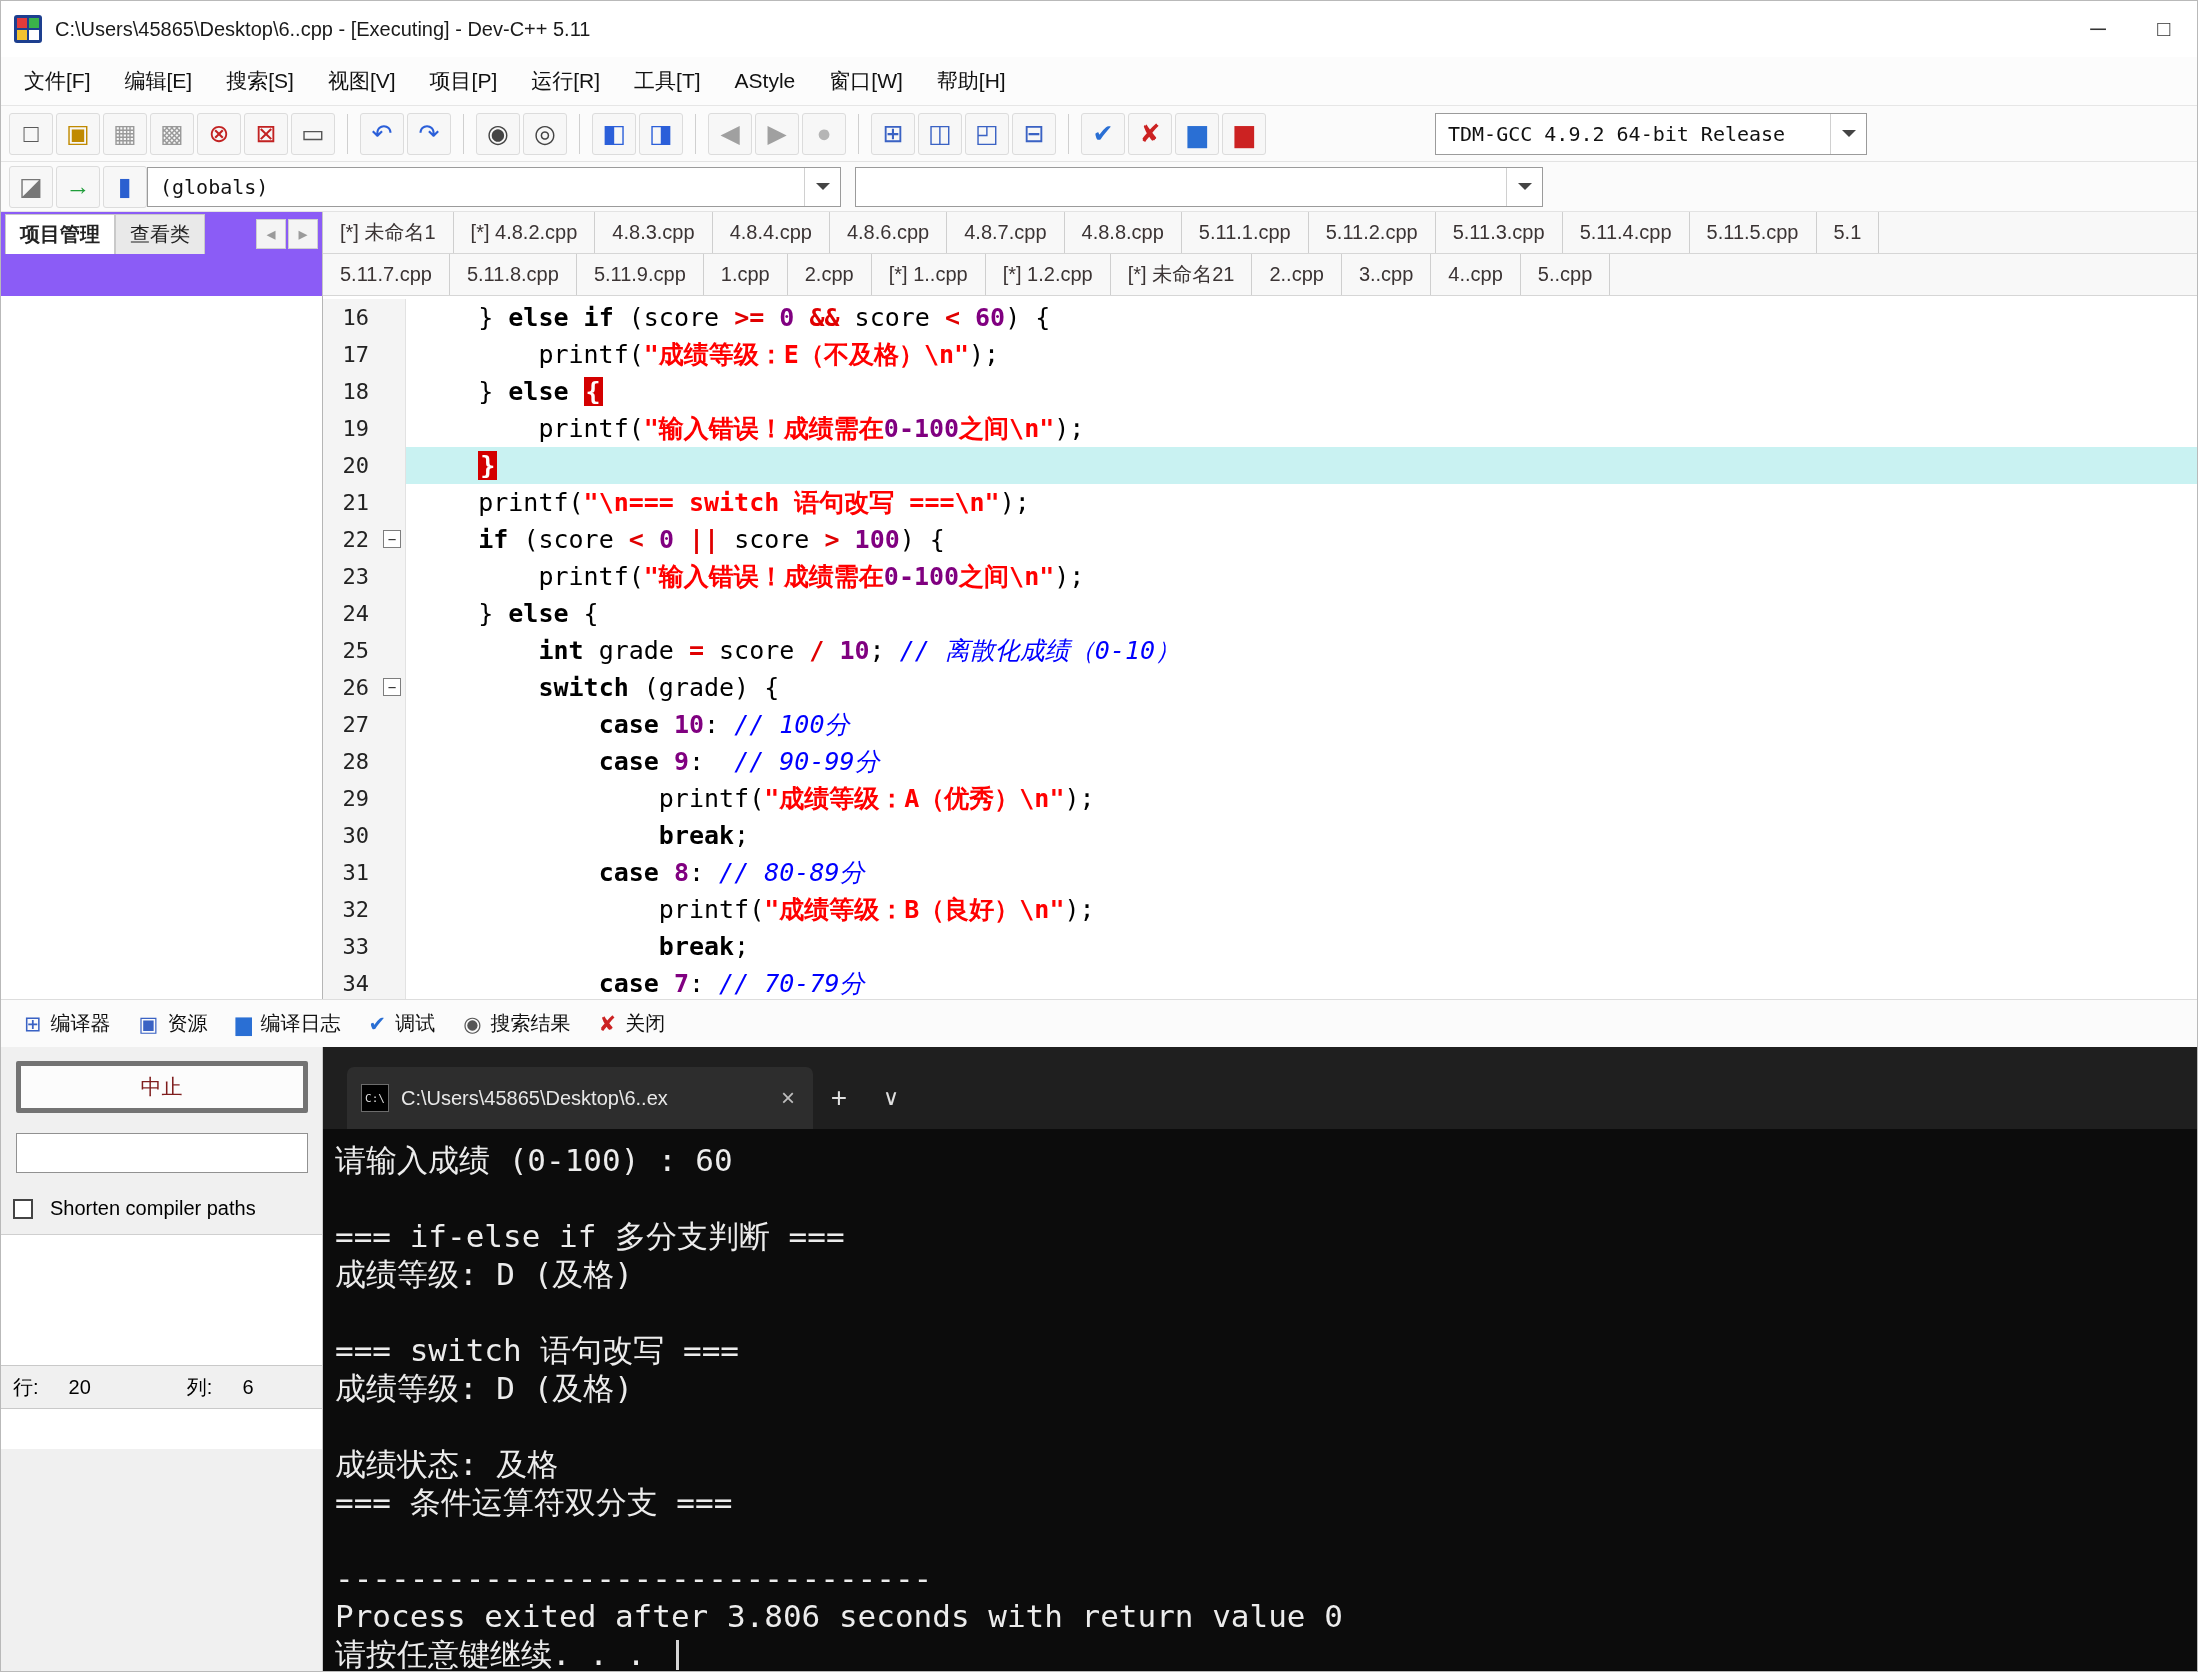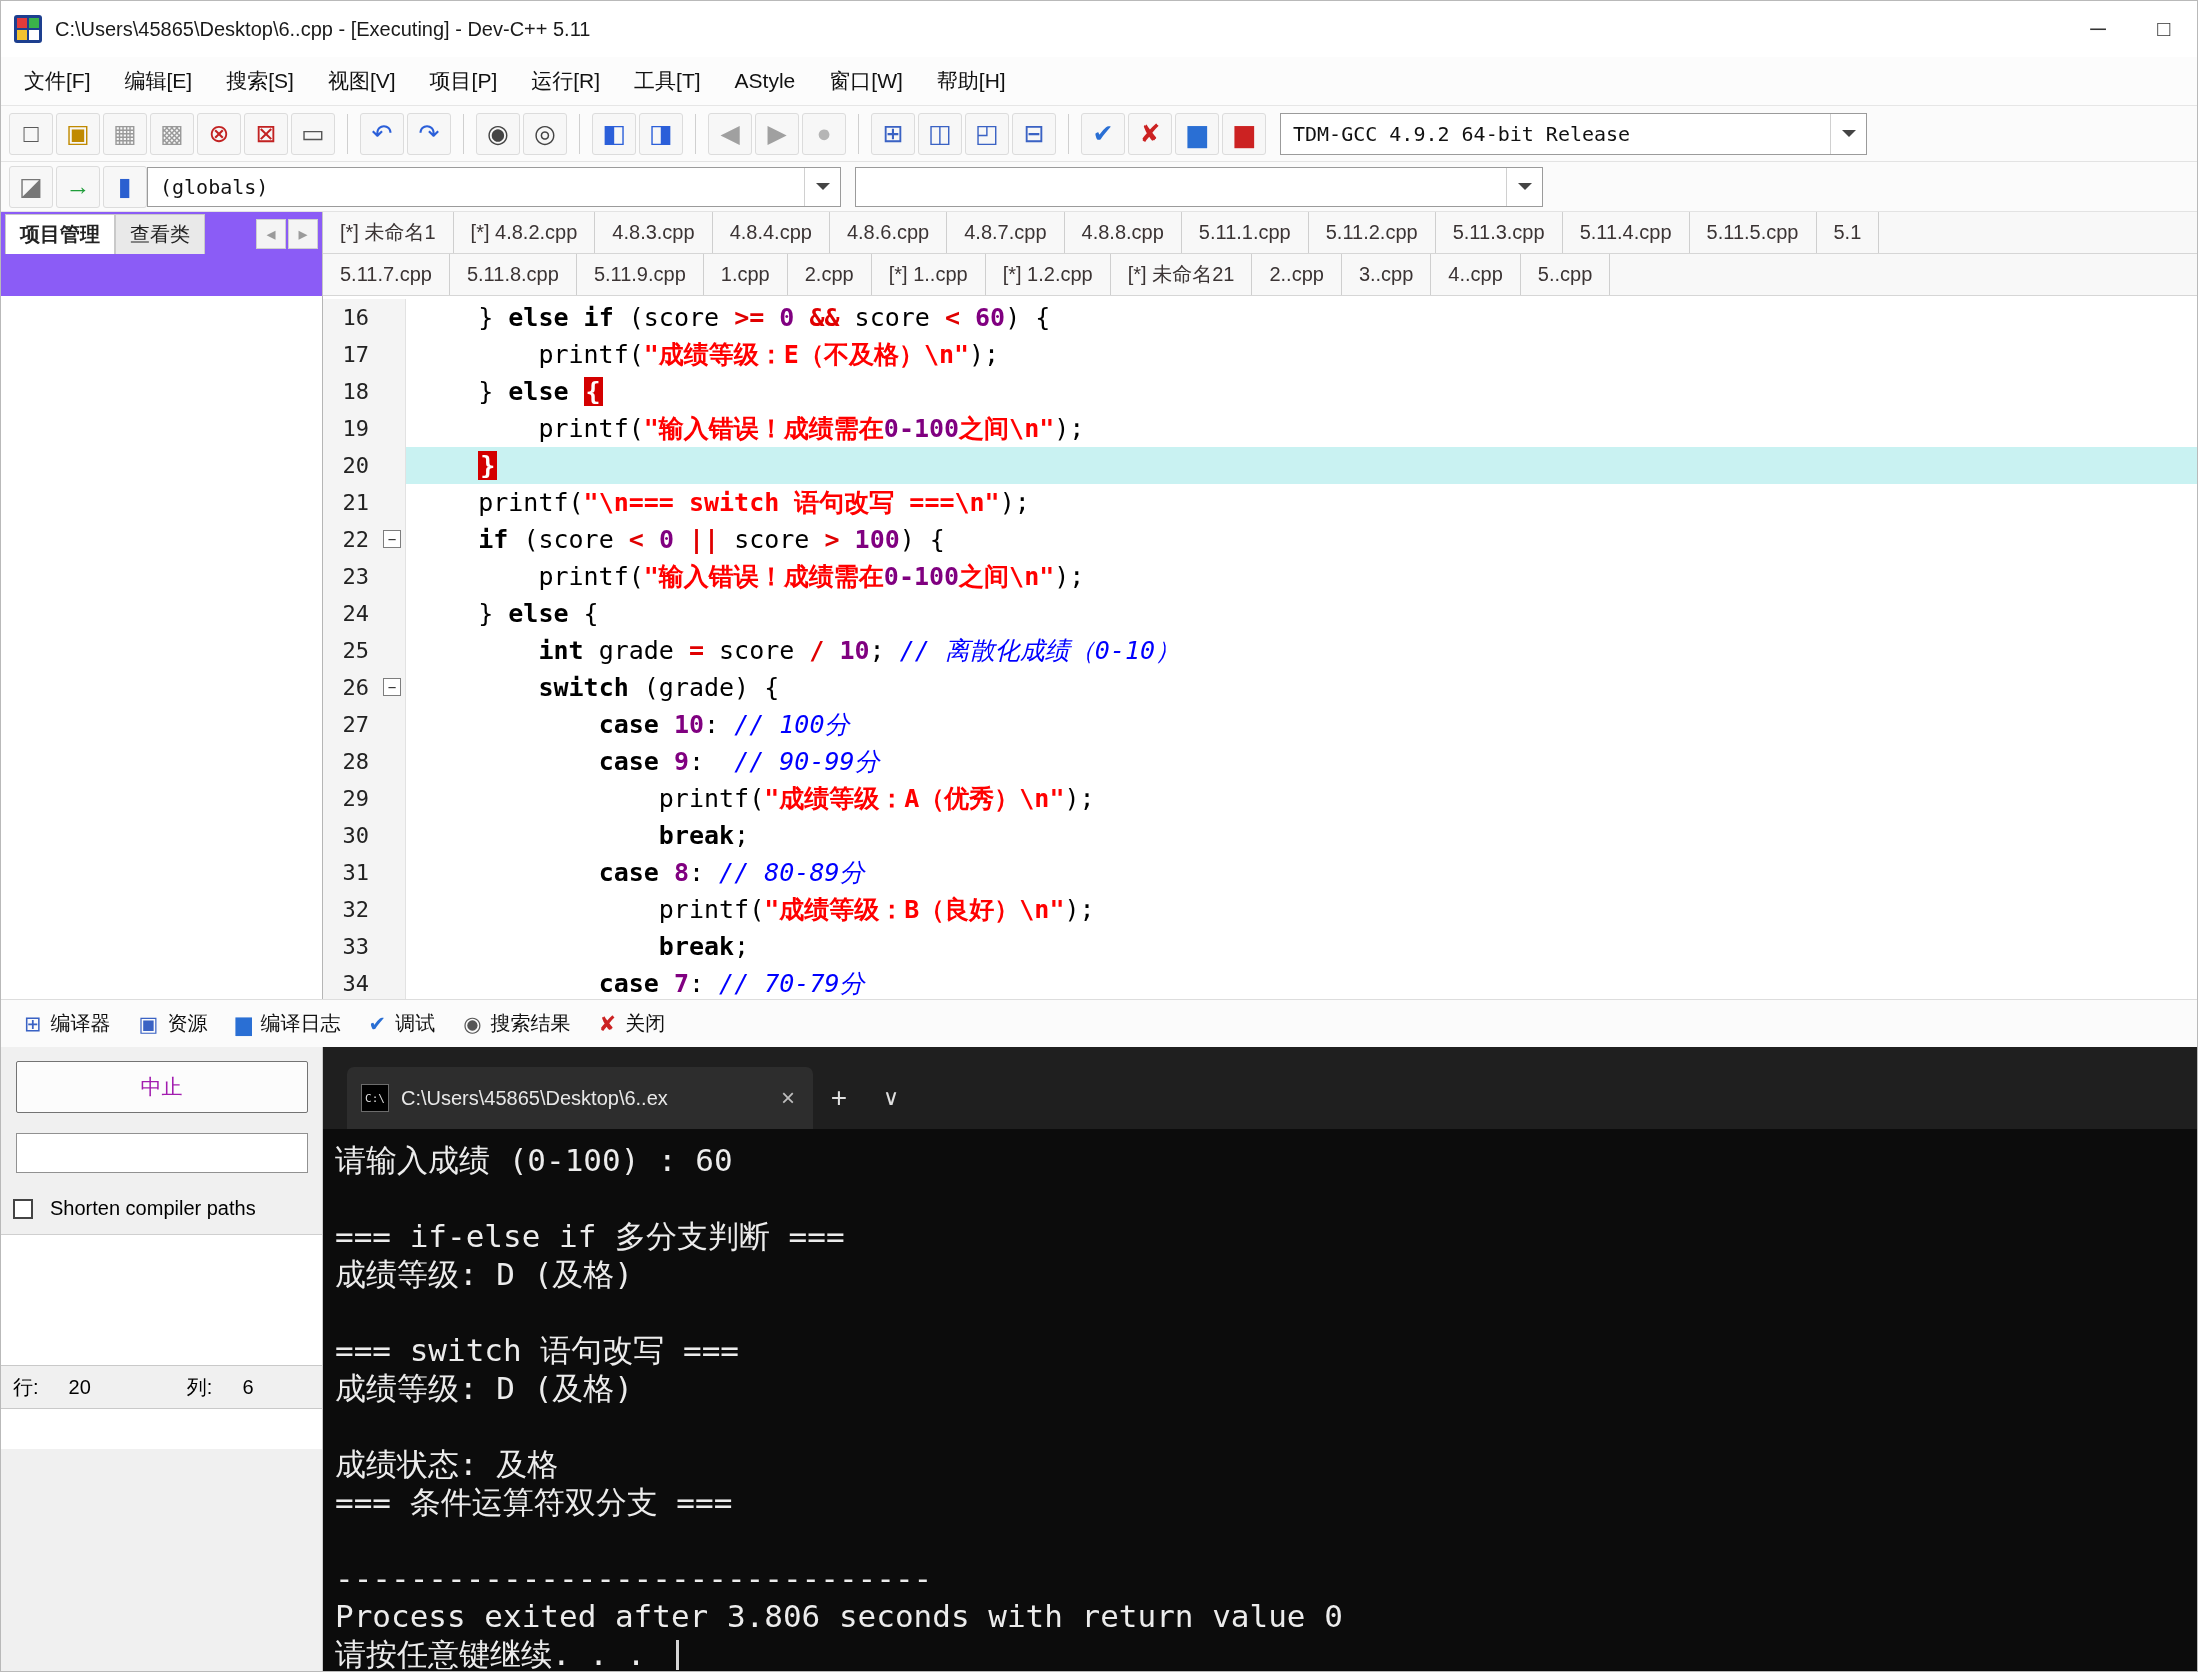--- a/index.html
+++ b/index.html
@@ -21,21 +21,21 @@
   .toolbar { background: #fbfbfb; border-bottom: 1px solid #e3e3e3; display: flex; align-items: center; padding-left: 8px; flex: none; }
   .tb1 { height: 56px; }
   .tb2 { height: 50px; }
   .tbicons { display: flex; align-items: center; gap: 3px; }
   .tbbtn { width: 44px; height: 42px; border: 1px solid #dcdcdc; background: #f7f7f7; border-radius: 3px; display: flex; align-items: center; justify-content: center; font-size: 25px; }
   .tbsep { width: 1px; height: 40px; background: #d0d0d0; margin: 0 9px; }
   .combo { height: 42px; border: 1px solid #9b9b9b; background: #fff; display: flex; align-items: center; font-family: "DejaVu Sans Mono", "Liberation Mono", monospace; font-size: 20px; color: #111; padding-left: 12px; }
   .combo-text { white-space: nowrap; overflow: hidden; }
   .combo-arrow { margin-left: auto; width: 36px; height: 100%; display: flex; align-items: center; justify-content: center; border-left: 1px solid #d0d0d0; flex: none; }
   .combo-arrow::after { content: ""; border: 7px solid transparent; border-top-color: #444; margin-top: 7px; }
-  .combo.compiler { margin-left: auto; width: 587px; margin-right: 330px; }
+  .combo.compiler { margin-left: auto; width: 432px; margin-right: 330px; }
   .combo.globals { width: 694px; height: 40px; }
   .combo.members { width: 688px; margin-left: 14px; height: 40px; }
 
   
   .tabhdr { height: 84px; display: flex; flex: none; background: #8b5cf6; }
   .panelhdr { width: 322px; flex: none; border-right: 1px solid #c6c6c6; display: flex; align-items: flex-start; padding: 2px 4px 0 4px; }
   .ptab { height: 40px; display: flex; align-items: center; padding: 0 14px; font-size: 20px; color: #222; border: 1px solid #c9c9c9; border-bottom: none; background: #e9e9e9; }
   .ptab.active { background: #fff; font-weight: bold; }
   .pnav { margin-left: auto; display: flex; gap: 2px; padding-top: 5px; }
   .pnavbtn { width: 30px; height: 30px; border: 1px solid #cfcfcf; background: #f4f4f4; color: #9a9a9a; display: flex; align-items: center; justify-content: center; font-size: 18px; }
@@ -61,21 +61,21 @@
   .sgb { background: #d40000; color: #fff; font-weight: bold; padding: 0 2px; }
 
   
   .bottombar { height: 48px; flex: none; background: #fbfbfb; border-top: 1px solid #ddd; display: flex; align-items: center; padding-left: 10px; gap: 2px; }
   .btab { display: flex; align-items: center; gap: 9px; padding: 0 13px; height: 40px; font-size: 20px; color: #111; }
   .btab .bg { font-size: 21px; }
 
   
   .bottom { flex: 1; display: flex; overflow: hidden; }
   .compilepanel { width: 322px; flex: none; background: #f0f0f0; border-right: 1px solid #c9c9c9; display: flex; flex-direction: column; font-size: 20px; }
-  .abort { margin: 14px auto 0; width: 292px; height: 52px; flex: none; background: #fcfcfc; border: 1px solid #737373; color: #a21caf; font-size: 21px; font-family: inherit; border-radius: 2px; }
+  .abort { margin: 14px auto 0; width: 292px; height: 52px; flex: none; background: #fcfcfc; border: 5px solid #737373; color: #7f1d1d; font-size: 21px; font-family: inherit; border-radius: 2px; }
   .progress { margin: 20px auto 0; width: 292px; height: 40px; flex: none; background: #fff; border: 1px solid #919191; }
   .cbrow { display: flex; align-items: center; gap: 17px; margin: 24px 0 14px 12px; flex: none; }
   .cb { width: 20px; height: 20px; background: #fff; border: 2px solid #444; flex: none; }
   .cblabel { color: #000; }
   .loglist { flex: 1; background: #fff; border-top: 1px solid #cfcfcf; }
   .statusrow { height: 44px; flex: none; background: #f0f0f0; border-top: 1px solid #c9c9c9; border-bottom: 1px solid #c9c9c9; display: flex; align-items: center; }
   .statusrow .sl { margin-left: 12px; color: #000; }
   .statusrow .sv { margin-left: 30px; color: #000; }
   .statusrow .c2 { margin-left: 96px; }
   .logfoot { height: 40px; flex: none; background: #fff; }

